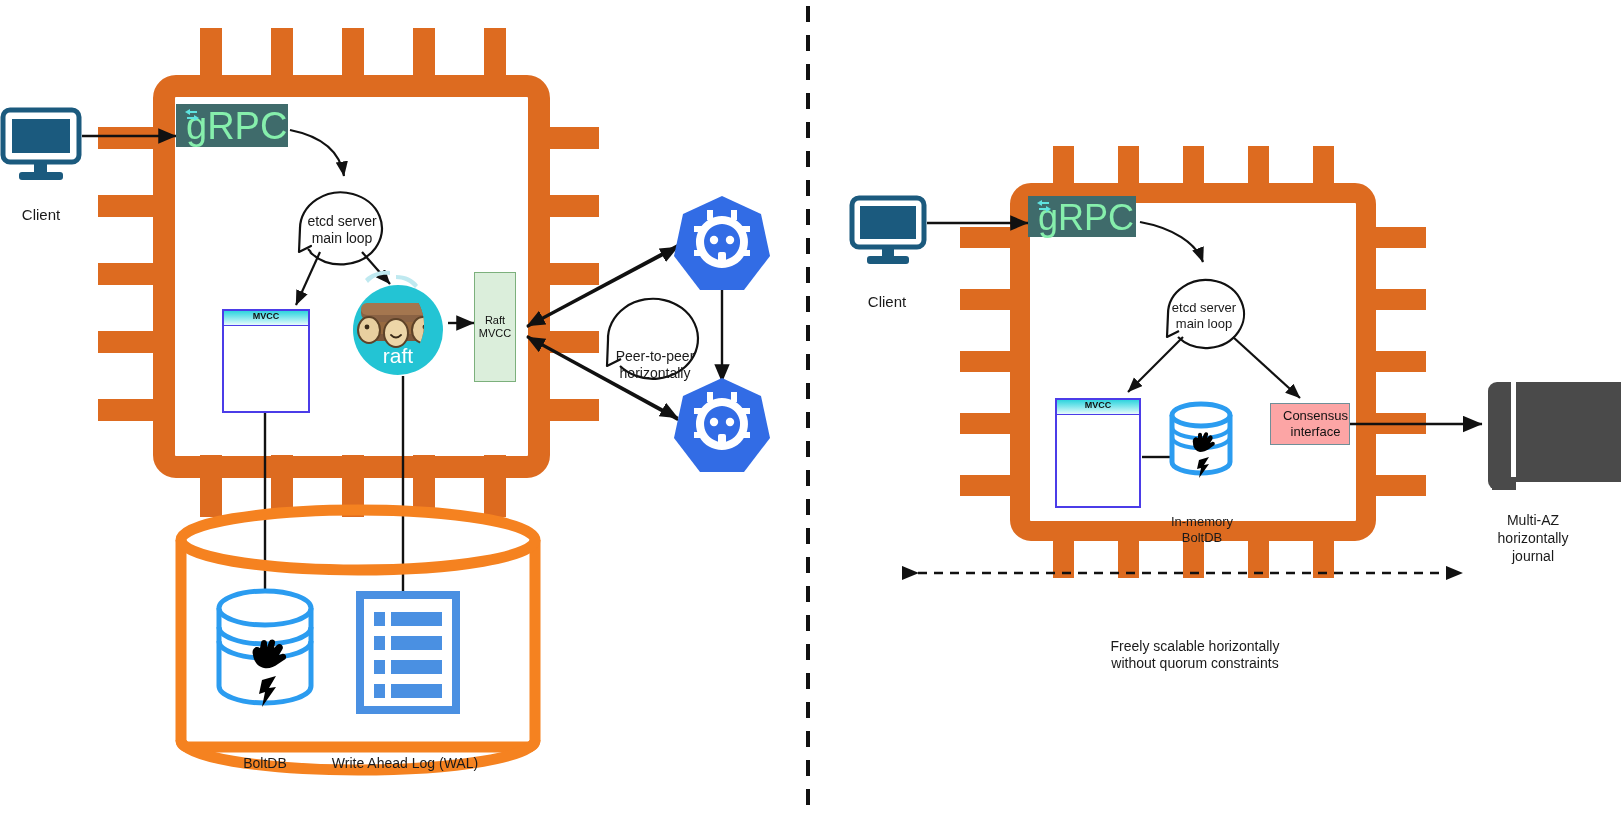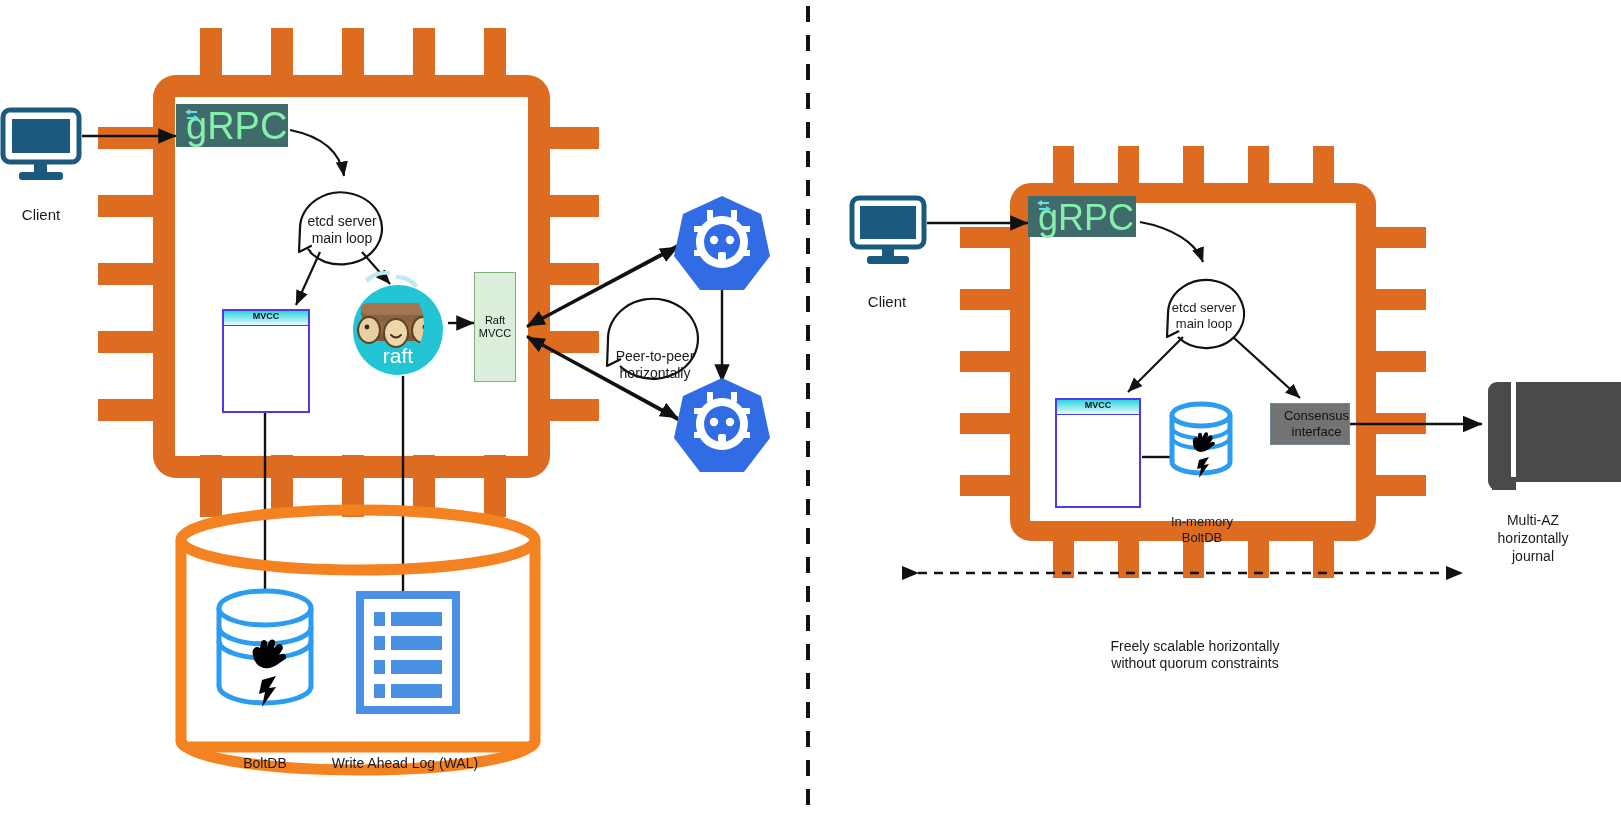--- a/index.html
+++ b/index.html
@@ -9,22 +9,22 @@
   .lbl{position:absolute;font-family:"Liberation Sans",sans-serif;color:#1a1a1a;text-align:center;line-height:1.25;margin-top:28px;}
   .grpc-box{position:absolute;background:#3f6b6b;display:flex;align-items:center;justify-content:flex-start;}
   .grpc-text{color:#86efac;font-weight:400;letter-spacing:0px;font-family:"Liberation Sans",sans-serif;}
   .mvcc{position:absolute;border:2px solid #4b3ce8;background:#ffffff;box-sizing:border-box;}
   .mvcc-head{height:14px;background:linear-gradient(to bottom,#2fd4dd 0%,#7ee6ec 45%,#e8fbfc 100%);
      border-bottom:1px solid #4b3ce8;display:flex;justify-content:center;}
   .mvcc-head span{font-size:9px;font-weight:bold;color:#111;}
   .rafthttp{position:absolute;background:#dbeedb;border:1px solid #7cb07c;box-sizing:border-box;
      display:flex;align-items:center;justify-content:center;}
   .rafthttp span{font-size:11px;color:#111;line-height:1.15;text-align:center;}
-  .consensus{position:absolute;background:#737373;border:1px solid #6f8f98;box-sizing:border-box;
-     display:flex;align-items:center;justify-content:flex-end;}
+  .consensus{position:absolute;background:#fca5a5;border:1px solid #6f8f98;box-sizing:border-box;
+     display:flex;align-items:center;justify-content:flex-start;padding-left:12px;}
   .consensus span{font-size:13px;color:#111;line-height:1.2;text-align:center;}
 </style>
 </head>
 <body>
 
 <div class="stage">
 
   <svg class="layer" viewBox="0 0 1621 822">
     <defs>
       <marker id="ah" markerWidth="9" markerHeight="9" refX="7.4" refY="3.2" orient="auto">

